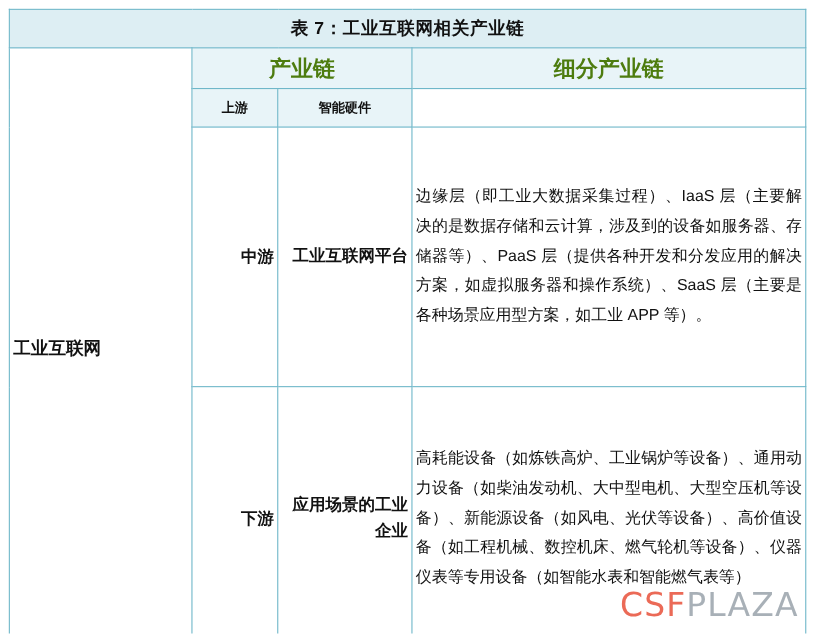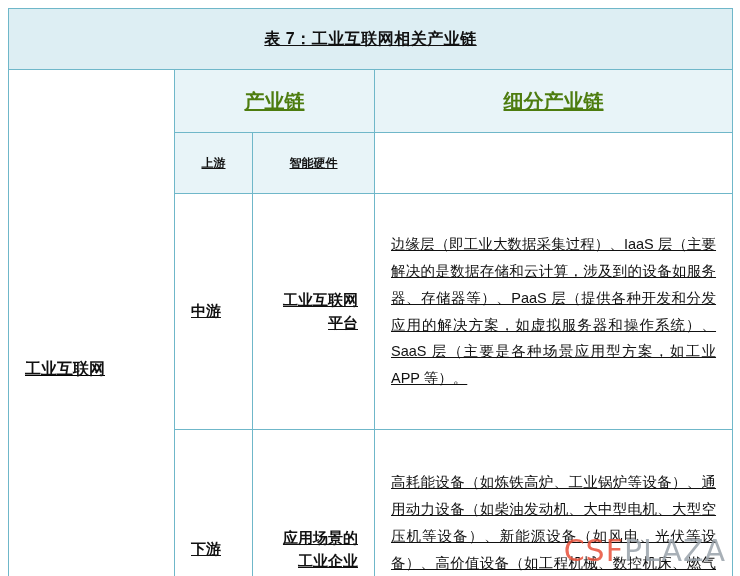--- a/index.html
+++ b/index.html
@@ -22,23 +22,22 @@
     padding: 8px 8px 8px 8px;
   }
   table.t7 {
     border-collapse: collapse;
     width: 724px;
     table-layout: fixed;
     margin: 0 auto;
   }
   table.t7 td, table.t7 th {
     border: 1px solid #6fb7c9;
-    padding: 16px;
+    padding: 3px;
     vertical-align: middle;
-    text-decoration: underline;
   }
   .title-cell {
     background: #ddeef3;
     text-align: center;
     font-weight: bold;
     font-size: 16px;
     color: #111;
     height: 28px;
     letter-spacing: 0.5px;
   }
@@ -52,21 +51,21 @@
   }
   .hdr-sub {
     background: #e8f4f8;
     text-align: center;
     font-weight: bold;
     font-size: 12px;
     color: #111;
     height: 28px;
   }
   .rowlabel {
-    text-align: left;
+    text-align: right;
     font-weight: bold;
     font-size: 15px;
     color: #111;
   }
   .blank {
     background: #ffffff;
   }
   .bigleft {
     text-align: left;
     font-weight: bold;

